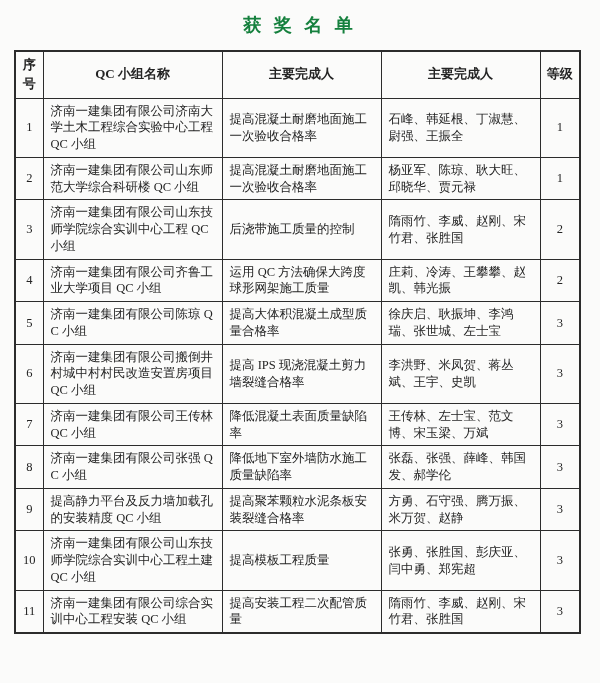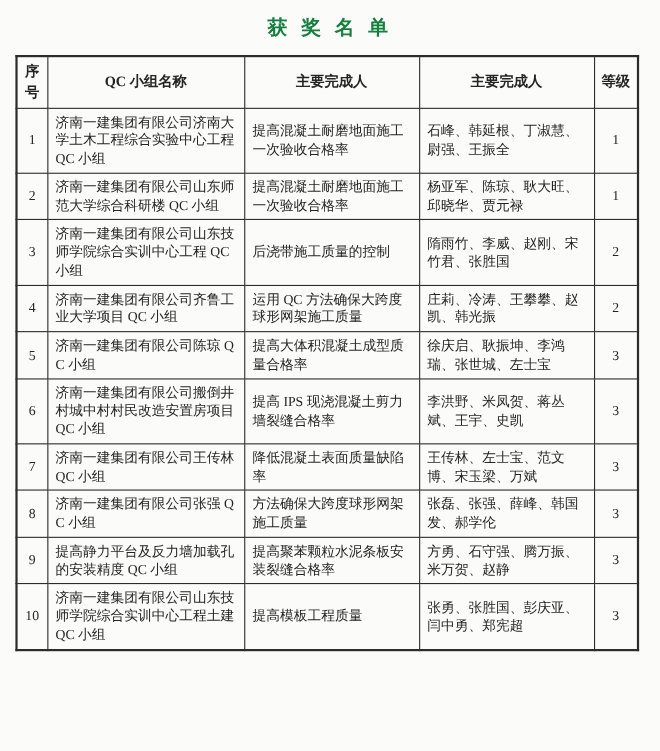--- a/index.html
+++ b/index.html
@@ -139,38 +139,45 @@
     <td class="c-no">7</td>
     <td class="c-group">济南一建集团有限公司王传林 QC 小组</td>
     <td class="c-achievement">降低混凝土表面质量缺陷率</td>
     <td class="c-contributors">王传林、左士宝、范文博、宋玉梁、万斌</td>
     <td class="c-grade">3</td>
   </tr>
 
   <tr>
     <td class="c-no">8</td>
     <td class="c-group">济南一建集团有限公司张强 QC 小组</td>
-    <td class="c-achievement">方法确保大跨度球形网架施工质量</td>
+    <td class="c-achievement">降低地下室外墙防水施工质量缺陷率</td>
     <td class="c-contributors">张磊、张强、薛峰、韩国发、郝学伦</td>
     <td class="c-grade">3</td>
   </tr>
 
   <tr>
     <td class="c-no">9</td>
     <td class="c-group">提高静力平台及反力墙加载孔的安装精度 QC 小组</td>
     <td class="c-achievement">提高聚苯颗粒水泥条板安装裂缝合格率</td>
     <td class="c-contributors">方勇、石守强、腾万振、米万贺、赵静</td>
     <td class="c-grade">3</td>
   </tr>
 
   <tr>
     <td class="c-no">10</td>
     <td class="c-group">济南一建集团有限公司山东技师学院综合实训中心工程土建 QC 小组</td>
     <td class="c-achievement">提高模板工程质量</td>
     <td class="c-contributors">张勇、张胜国、彭庆亚、闫中勇、郑宪超</td>
     <td class="c-grade">3</td>
   </tr>
 
+  <tr>
+    <td class="c-no">11</td>
+    <td class="c-group">济南一建集团有限公司综合实训中心工程安装 QC 小组</td>
+    <td class="c-achievement">提高安装工程二次配管质量</td>
+    <td class="c-contributors">隋雨竹、李威、赵刚、宋竹君、张胜国</td>
+    <td class="c-grade">3</td>
+  </tr>
 
 </tbody>
   </table>
 
 </div>
 
 </body></html>

